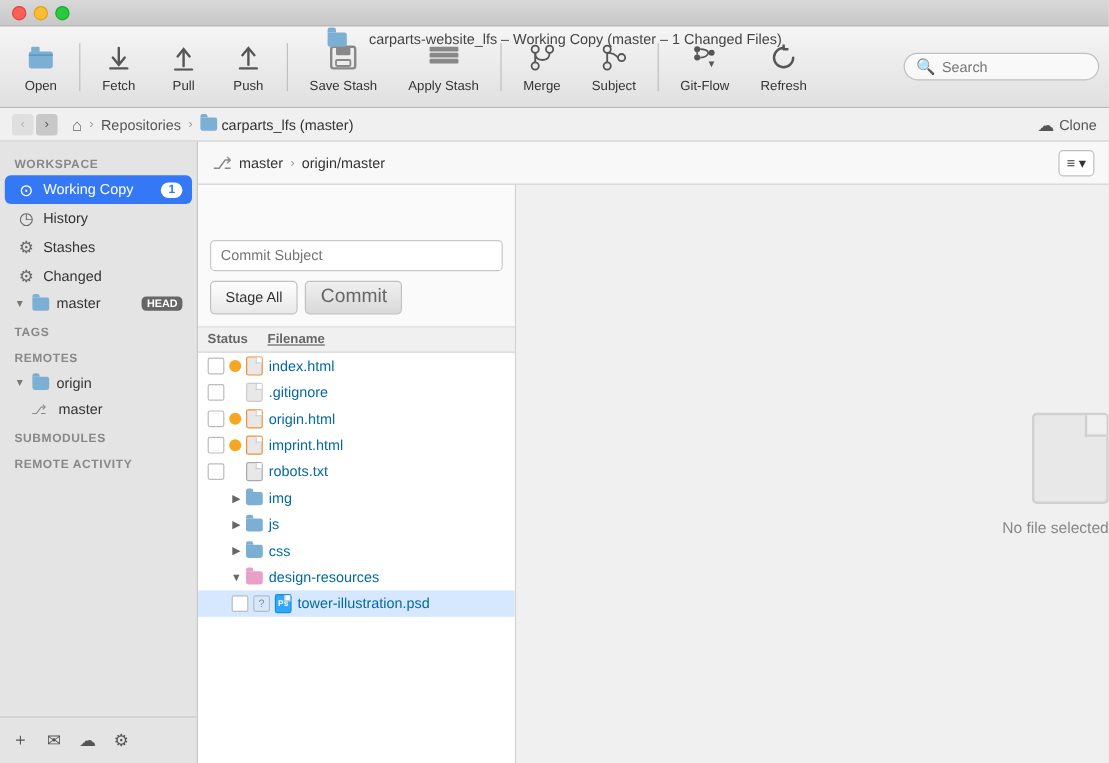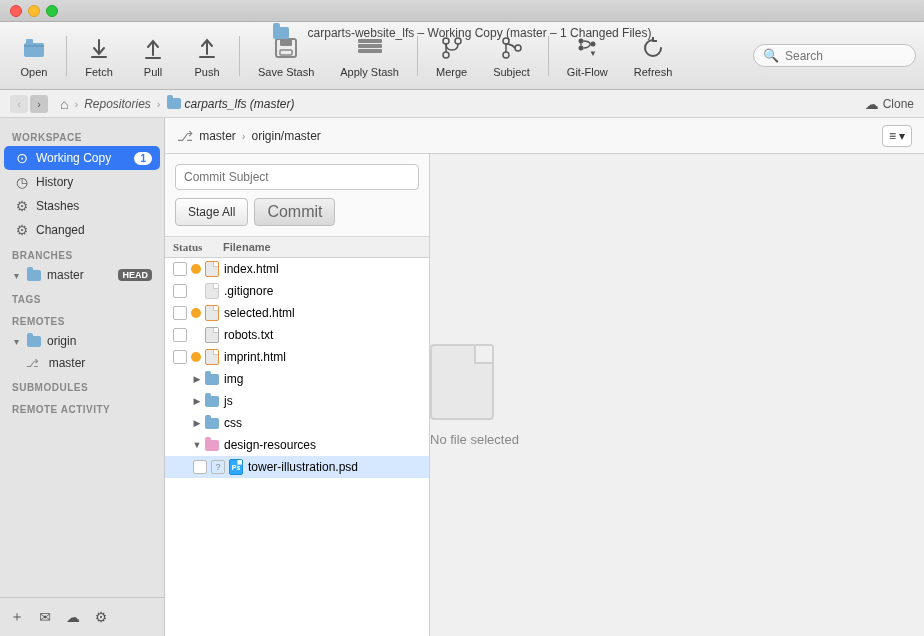--- a/index.html
+++ b/index.html
@@ -143,21 +143,20 @@
       padding: 0 10px;
       gap: 6px;
       flex-shrink: 0;
     }
     .breadcrumb-item {
       font-size: 12px;
       color: #555;
       display: flex;
       align-items: center;
       gap: 4px;
-      font-style: italic;
     }
     .breadcrumb-sep { color: #999; font-size: 11px; }
     .breadcrumb-folder {
       width: 14px;
       height: 11px;
       background: #7bafd4;
       border-radius: 0 2px 2px 2px;
       position: relative;
       display: inline-block;
     }
@@ -371,20 +370,21 @@
     }
     .commit-subject {
       width: 100%;
       padding: 5px 8px;
       border: 1px solid #c8c8c8;
       border-radius: 4px;
       font-size: 12px;
       background: white;
       color: #6d28d9;
       margin-bottom: 8px;
+      margin-top: 36px;
     }
     .commit-actions {
       display: flex;
       gap: 6px;
     }
     .stage-all-btn {
       padding: 4px 12px;
       border: 1px solid #c0c0c0;
       border-radius: 4px;
       background: linear-gradient(to bottom, #fefefe, #e8e8e8);
@@ -407,22 +407,22 @@
       display: flex;
       background: #f0f0f0;
       border-bottom: 1px solid #d0d0d0;
       padding: 4px 8px;
     }
     .file-list-header-col {
       font-size: 11px;
       color: #666;
       font-weight: 600;
     }
-    .file-list-header-col.status-col { width: 50px; font-family: Liberation Serif, serif; }
-    .file-list-header-col.name-col { flex: 1; }
+    .file-list-header-col.status-col { width: 50px; }
+    .file-list-header-col.name-col { flex: 1; text-decoration: underline; }
 
     .file-list {
       flex: 1;
       overflow-y: auto;
       background: white;
     }
     .file-row {
       display: flex;
       align-items: center;
       padding: 3px 8px;
@@ -512,21 +512,21 @@
       width: 6px;
       height: 3px;
       background: #7bafd4;
       border-radius: 2px 2px 0 0;
     }
     .folder-icon-sm.design { background: #e8a0c8; }
     .folder-icon-sm.design::before { background: #e8a0c8; }
 
     .file-name {
       font-size: 12px;
-      color: #000000;
+      color: #0369a1;
     }
 
     .question-badge {
       width: 14px;
       height: 14px;
       border: 1px solid #bbb;
       border-radius: 2px;
       display: flex;
       align-items: center;
       justify-content: center;
@@ -534,21 +534,21 @@
       color: #888;
       margin-right: 4px;
       flex-shrink: 0;
     }
 
     
     .preview-panel {
       flex: 1;
       display: flex;
       flex-direction: column;
-      align-items: flex-start;
+      align-items: flex-end;
       justify-content: center;
       background: #f0f0f0;
     }
     .no-file-icon {
       width: 64px;
       height: 76px;
       background: #e8e8e8;
       border: 2px solid #d0d0d0;
       border-radius: 4px;
       position: relative;
@@ -759,21 +759,20 @@
     <div class="sidebar-item">
       <span class="sidebar-item-icon">⚙</span>
       <span class="sidebar-item-label">Stashes</span>
     </div>
 
     <div class="sidebar-item">
       <span class="sidebar-item-icon">⚙</span>
       <span class="sidebar-item-label">Changed</span>
     </div>
 
-    <div class="sidebar-section-header">Branches</div>
 
     <div class="sidebar-item">
       <span class="sidebar-chevron">▾</span>
       <span class="sidebar-folder-icon"></span>
       <span class="sidebar-item-label">master</span>
       <span class="sidebar-head-badge">HEAD</span>
     </div>
 
     <div class="sidebar-section-header">Tags</div>
 
@@ -846,37 +845,37 @@
             <div class="file-status-dot" style="background:transparent;"></div>
             <div class="file-icon"></div>
             <span class="file-name">.gitignore</span>
           </div>
 
 
           <div class="file-row">
             <div class="file-checkbox"></div>
             <div class="file-status-dot dot-orange"></div>
             <div class="file-icon html-icon"></div>
-            <span class="file-name">selected.html</span>
+            <span class="file-name">origin.html</span>
+          </div>
+
+          <div class="file-row">
+            <div class="file-checkbox"></div>
+            <div class="file-status-dot dot-orange"></div>
+            <div class="file-icon html-icon"></div>
+            <span class="file-name">imprint.html</span>
           </div>
 
           <div class="file-row">
             <div class="file-checkbox"></div>
             <div class="file-status-dot" style="background:transparent;"></div>
             <div class="file-icon txt-icon"></div>
             <span class="file-name">robots.txt</span>
           </div>
 
-          <div class="file-row">
-            <div class="file-checkbox"></div>
-            <div class="file-status-dot dot-orange"></div>
-            <div class="file-icon html-icon"></div>
-            <span class="file-name">imprint.html</span>
-          </div>
-
           <div class="folder-row">
             <div style="width:18px;"></div>
             <div class="folder-expand">▶</div>
             <div class="folder-icon-sm"></div>
             <span class="file-name">img</span>
           </div>
 
           <div class="folder-row">
             <div style="width:18px;"></div>
             <div class="folder-expand">▶</div>

